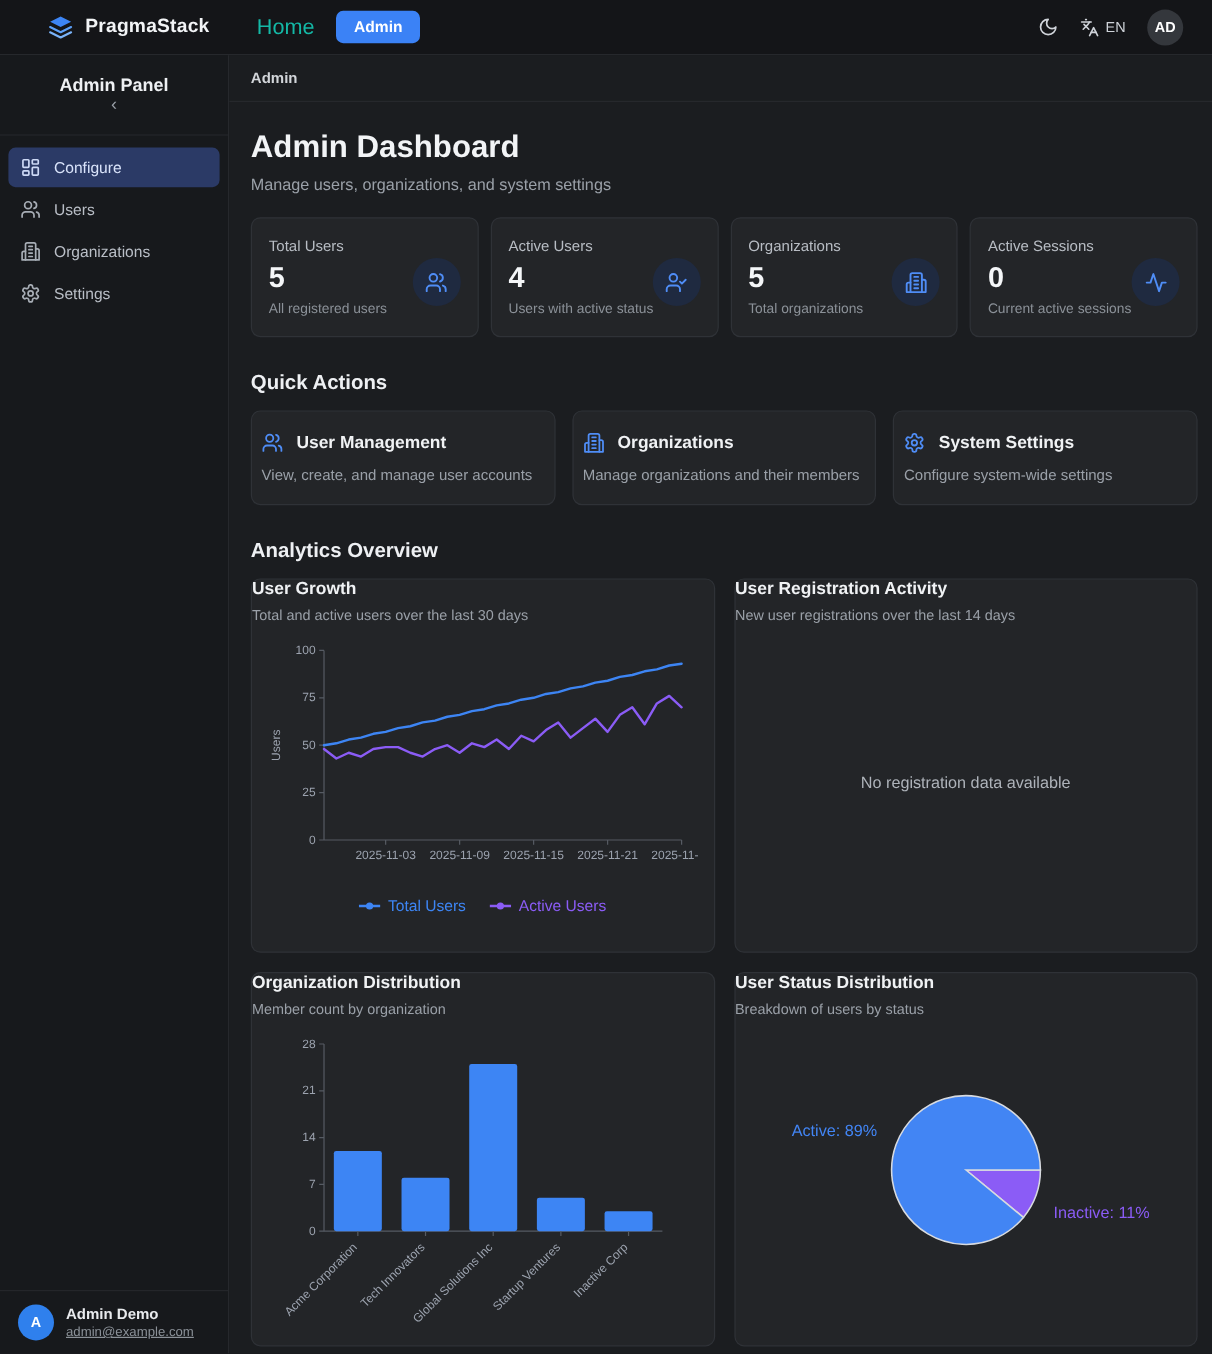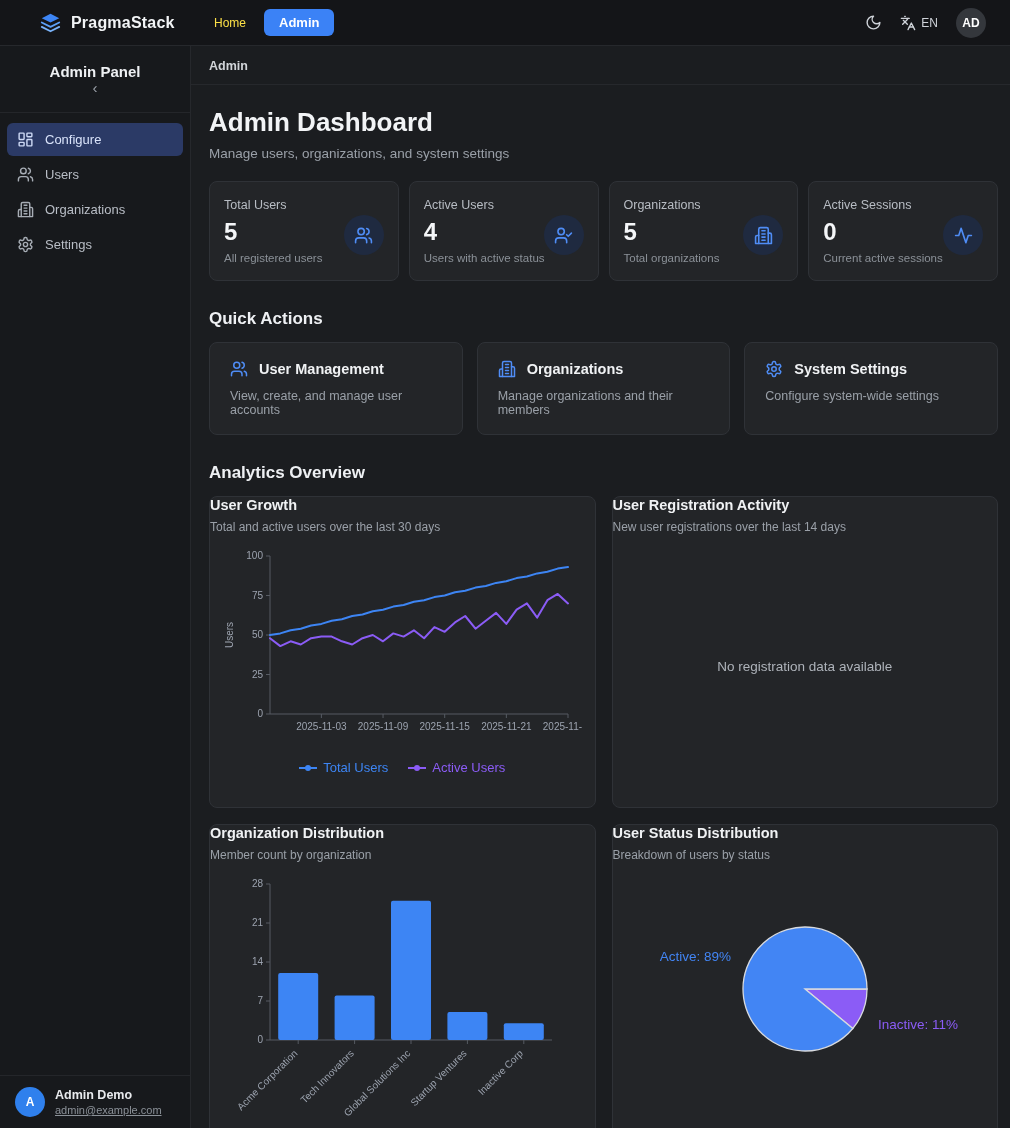--- a/index.html
+++ b/index.html
@@ -5,21 +5,21 @@
   * { margin:0; padding:0; box-sizing:border-box; }
   html,body { width:1010px; height:1128px; overflow:hidden; background:#1b1d20;
     font-family:"Liberation Sans","DejaVu Sans",sans-serif; color:#e8eaed; }
 
   
   .topbar { height:46px; background:#141518; display:flex; align-items:center;
     padding:0 24px 0 40px; border-bottom:1px solid #26282c; }
   .brand { display:flex; align-items:center; gap:10px; width:152px; cursor:pointer; }
   .brand-name { font-size:16px; font-weight:bold; letter-spacing:.2px; color:#f2f4f6; }
   .topnav { display:flex; align-items:center; gap:8px; margin-left:12px; }
-  .topnav-link { font-size:12px; color:#fde047; padding:6px 10px; cursor:pointer;text-align:center; }
+  .topnav-link { font-size:18px; color:#14b8a6; padding:6px 10px; cursor:pointer;text-align:center; }
   .topnav-pill { font-size:13px; font-weight:bold; color:#fff; background:#3b82f6;
     padding:6px 15px; border-radius:6px; cursor:pointer; }
   .topbar-right { margin-left:auto; display:flex; align-items:center; gap:18px; }
   .icon-btn { color:#cfd3d9; display:flex; align-items:center; gap:5px; cursor:pointer; font-size:12px; }
   .avatar-sm { width:30px; height:30px; border-radius:50%; background:#34373c; color:#fff;
     font-size:12px; font-weight:bold; display:flex; align-items:center; justify-content:center; cursor:pointer; }
 
   
   .layout { display:flex; height:1082px; }
   .sidebar { width:191px; background:#17191c; border-right:1px solid #26282c;
@@ -56,21 +56,21 @@
   .stat-value { font-size:24px; font-weight:bold; color:#f4f6f8; margin-top:6px; }
   .stat-desc { font-size:11.5px; color:#8b9198; margin-top:6px; }
   .stat-iconwrap { position:absolute; right:14px; top:33px; width:40px; height:40px;
     border-radius:50%; background:#1f2a40; display:flex; align-items:center; justify-content:center;
     color:#4f8df6; }
 
   .section-heading { font-size:17px; font-weight:bold; color:#eef0f3; margin:28px 0 13px; }
 
   .qa-grid { display:grid; grid-template-columns:repeat(3,1fr); gap:14px; }
   .qa-card { background:#232528; border:1px solid #2f3237; border-radius:8px;
-    padding:17px 20px; cursor:pointer; min-height:77px; }
+    padding:17px 8px; cursor:pointer; min-height:77px; }
   .qa-title-row { display:flex; align-items:center; gap:11px; }
   .qa-title-row svg { color:#4f8df6; }
   .qa-title { font-size:14.5px; font-weight:bold; color:#f0f2f4; }
   .qa-desc { font-size:12.5px; color:#9aa0a8; margin-top:11px; }
 
   .charts-grid { display:grid; grid-template-columns:repeat(2,1fr); gap:16px 16px; }
   .chart-card { background:#232528; border:1px solid #2f3237; border-radius:8px;
     min-height:312px; }
   .chart-title { font-size:14.5px; font-weight:bold; color:#f0f2f4; }
   .chart-subtitle { font-size:12px; color:#9aa0a8; margin-top:7px; }

